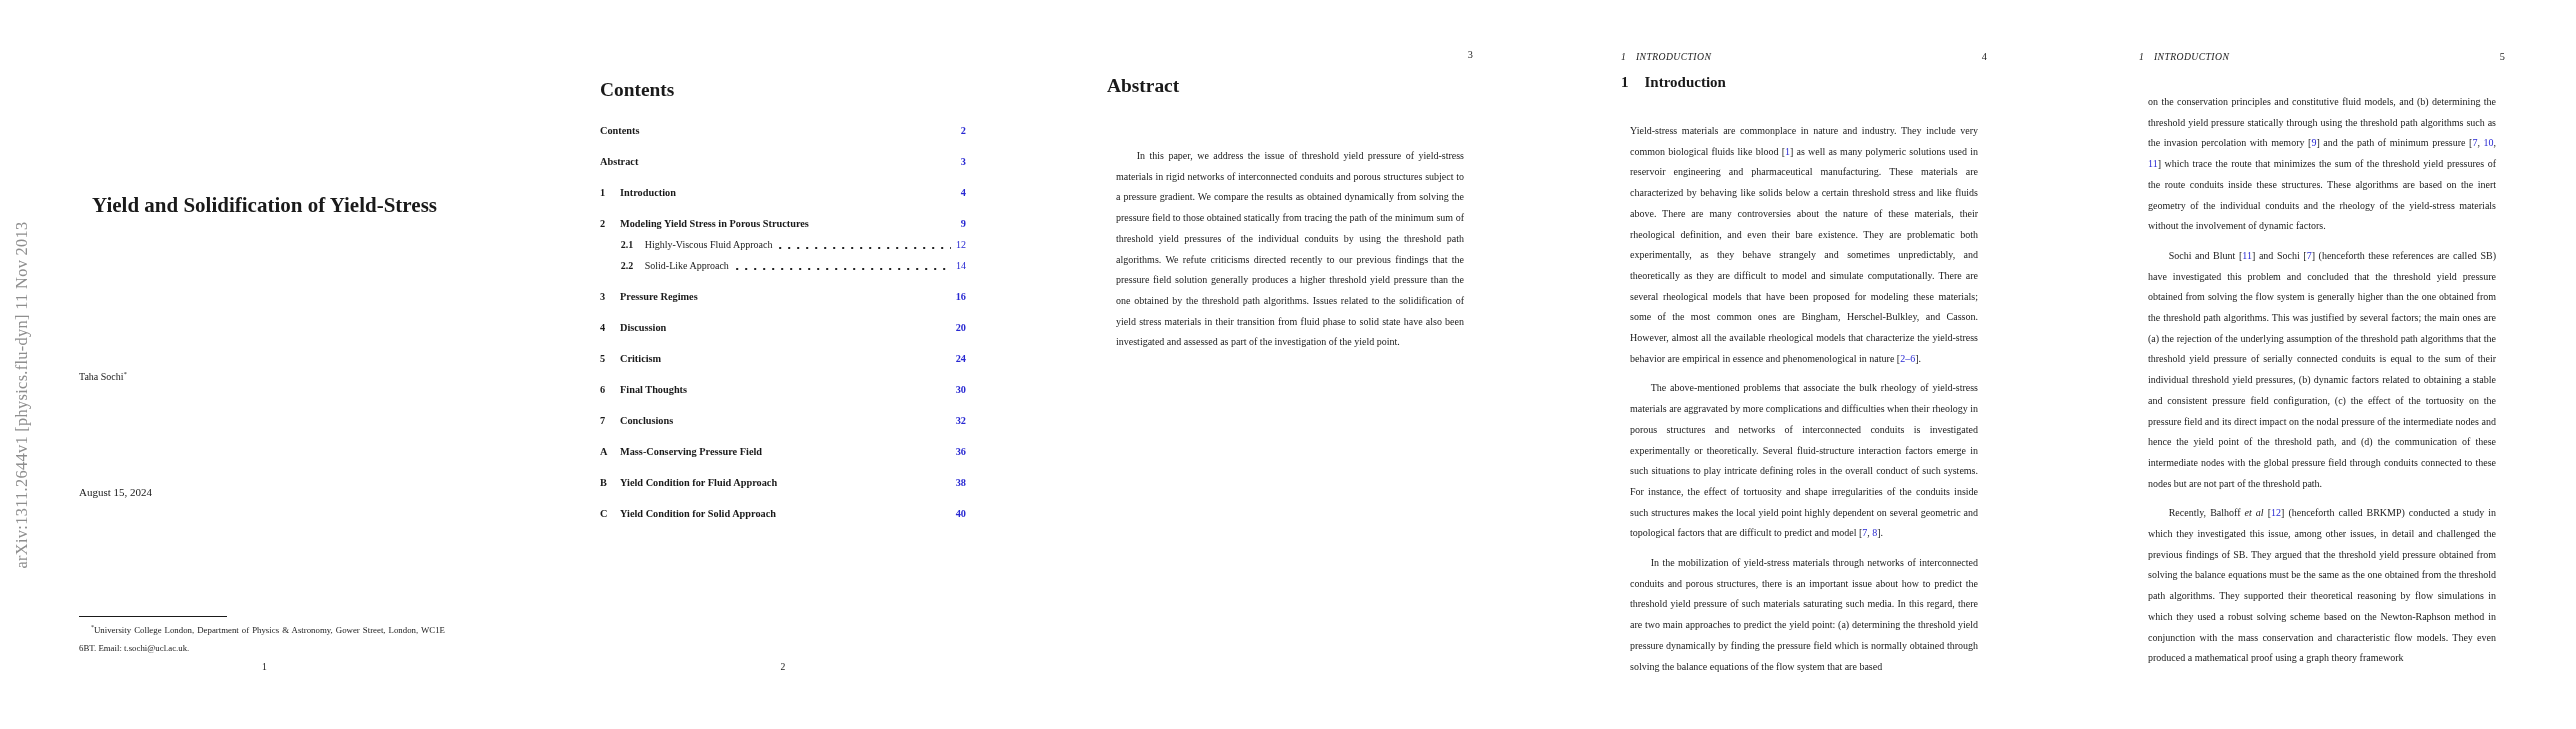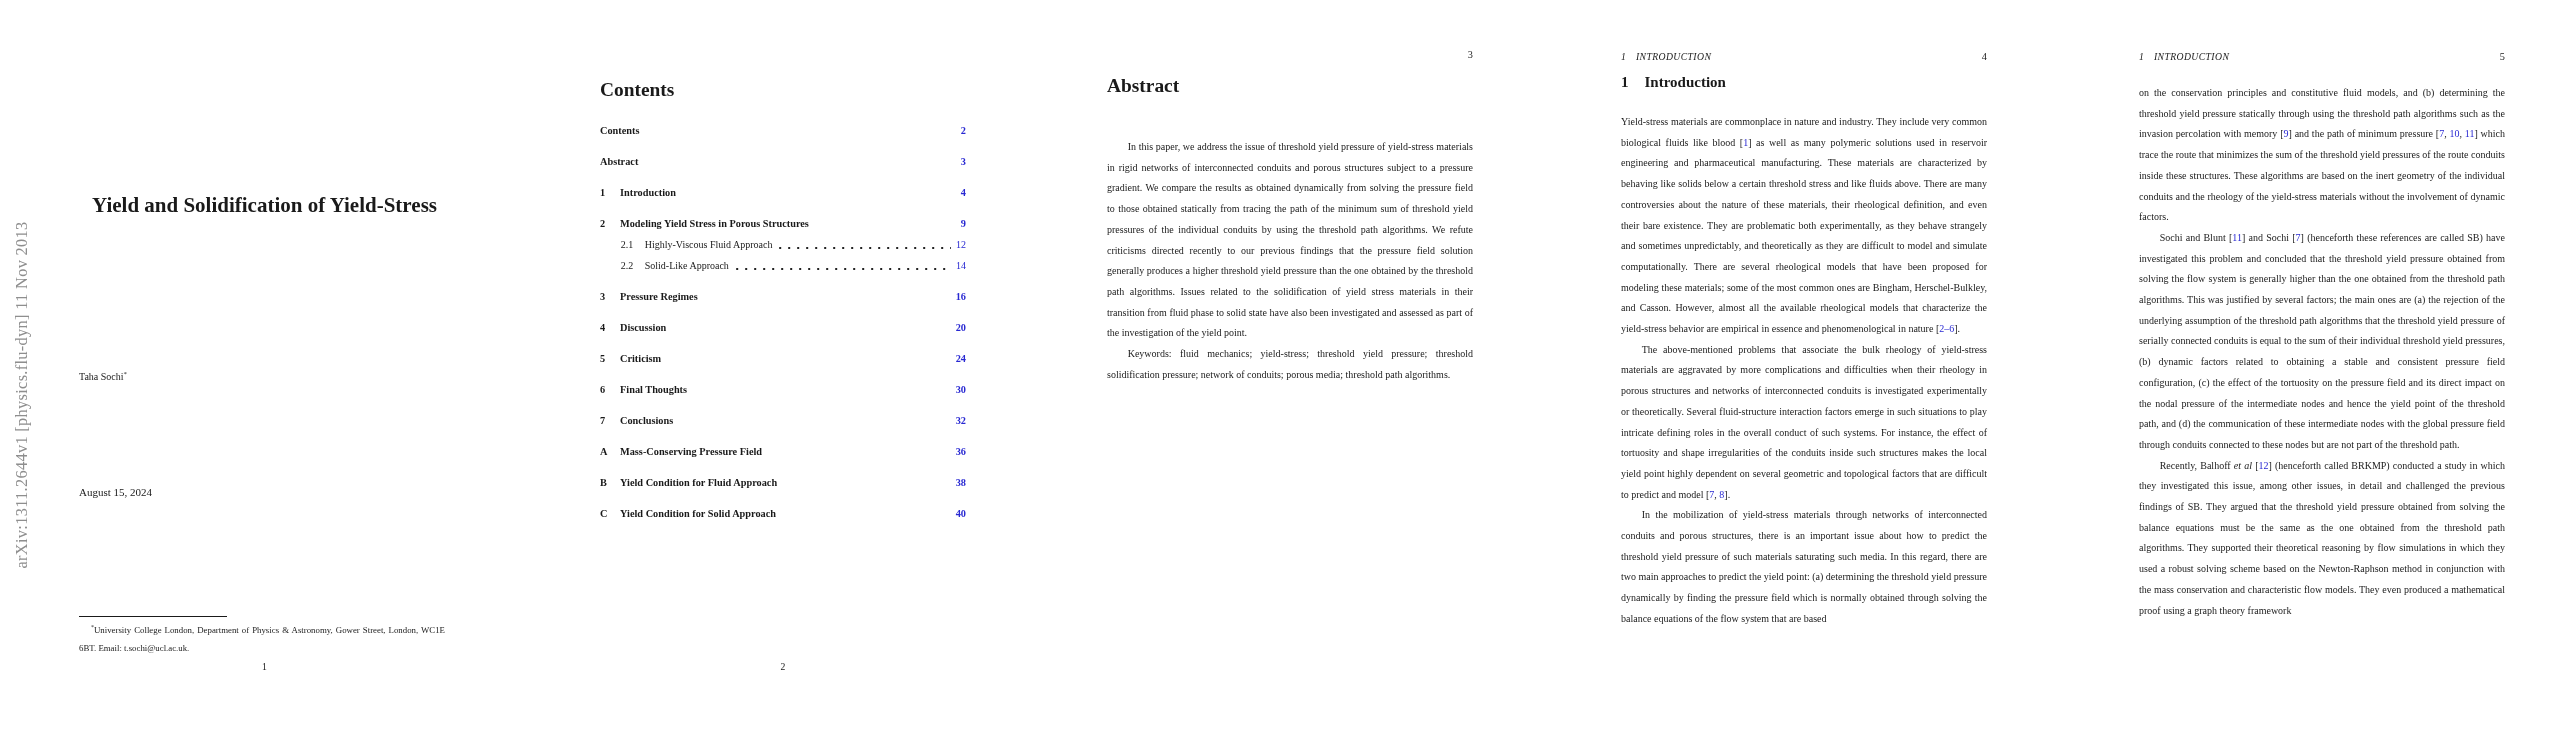--- a/index.html
+++ b/index.html
@@ -8,21 +8,21 @@
     background:#ffffff;color:#1a1a1a;
     font-family:"Liberation Serif","DejaVu Serif",serif;
   }
   .abs{position:absolute;}
   .i{font-style:italic;}
   .link{color:#2828d2;}
   sup{font-size:68%;line-height:0;}
 
   
   .body-text{width:366px;font-size:10px;line-height:20.7px;text-align:justify;hyphens:auto;}
-  .body-text p{margin:0;}
+  .body-text p{margin:9px;}
   .body-text p.ind{text-indent:20.7px;}
 
   
   .wm{
     left:22px;top:395px;transform:translate(-50%,-50%) rotate(-90deg);
     font-size:16.4px;letter-spacing:0.3px;color:#8e8e8e;white-space:nowrap;
   }
   .p1-title{left:79px;top:183px;width:371px;text-align:center;
     font-size:21px;font-weight:bold;line-height:44px;}
   .p1-author{left:79px;top:371px;width:371px;font-size:10px;}
@@ -34,21 +34,21 @@
   .pn-p1{left:79px;top:661px;width:371px;text-align:center;}
   .pn-p2{left:600px;top:661px;width:366px;text-align:center;}
 
   
   .p2-head{left:600px;top:79px;font-size:19.4px;font-weight:bold;}
   .toc{left:600px;top:111px;width:366px;}
   .toc-row{display:flex;align-items:baseline;height:20.7px;line-height:20.7px;
     margin-top:10.3px;font-size:10.3px;font-weight:bold;}
   .toc-row.sub{margin-top:0;margin-left:20.7px;font-size:10px;font-weight:normal;}
   .toc-num{flex:none;width:20px;}
-  .toc-row.sub .toc-num{width:24px;}
+  .toc-row.sub .toc-num{width:24px;font-weight:bold;}
   .toc-label{flex:none;}
   .spacer{flex:1;}
   .leader{flex:1;align-self:stretch;margin:0 4.9px 0 6px;
     background-image:radial-gradient(circle at 1.2px 1.2px,#222 1px,transparent 1.2px);
     background-size:9px 2.4px;background-repeat:repeat-x;
     background-position:1.2px calc(100% - 6px);}
   .toc-page{flex:none;color:#2828d2;}
 
   
   .p3-pn{left:1107px;top:49px;width:366px;text-align:right;font-size:10.3px;}
@@ -174,21 +174,20 @@
   </div>
 
 <div class="abs pageno pn-p2">2</div>
 
 <div class="abs p3-pn">3</div>
 
 <div class="abs p3-head">Abstract</div>
 
 <div class="abs body-text p3-body" id="abstract-body">
     <p class="ind"><span>In this paper, we address the issue of threshold yield pressure of yield-stress materials in rigid networks of interconnected conduits and porous structures subject to a pressure gradient. We compare the results as obtained dynamically from solving the pressure field to those obtained statically from tracing the path of the minimum sum of threshold yield pressures of the individual conduits by using the threshold path algorithms. We refute criticisms directed recently to our previous findings that the pressure field solution generally produces a higher threshold yield pressure than the one obtained by the threshold path algorithms. Issues related to the solidification of yield stress materials in their transition from fluid phase to solid state have also been investigated and assessed as part of the investigation of the yield point.</span></p>
-    <p class="ind"><span>Keywords: fluid mechanics; yield-stress; threshold yield pressure; threshold solidification pressure; network of conduits; porous media; threshold path algorithms.</span></p>
   </div>
 
 <div class="abs runhead p4-header">
   <span class="rh-left"><span class="hnum">1</span><span>INTRODUCTION</span></span>
   <span class="rh-pn">4</span>
 </div>
 
 <div class="abs sect"><span class="snum">1</span><span>Introduction</span></div>
 
 <div class="abs body-text p4-body" id="intro-body-4">

